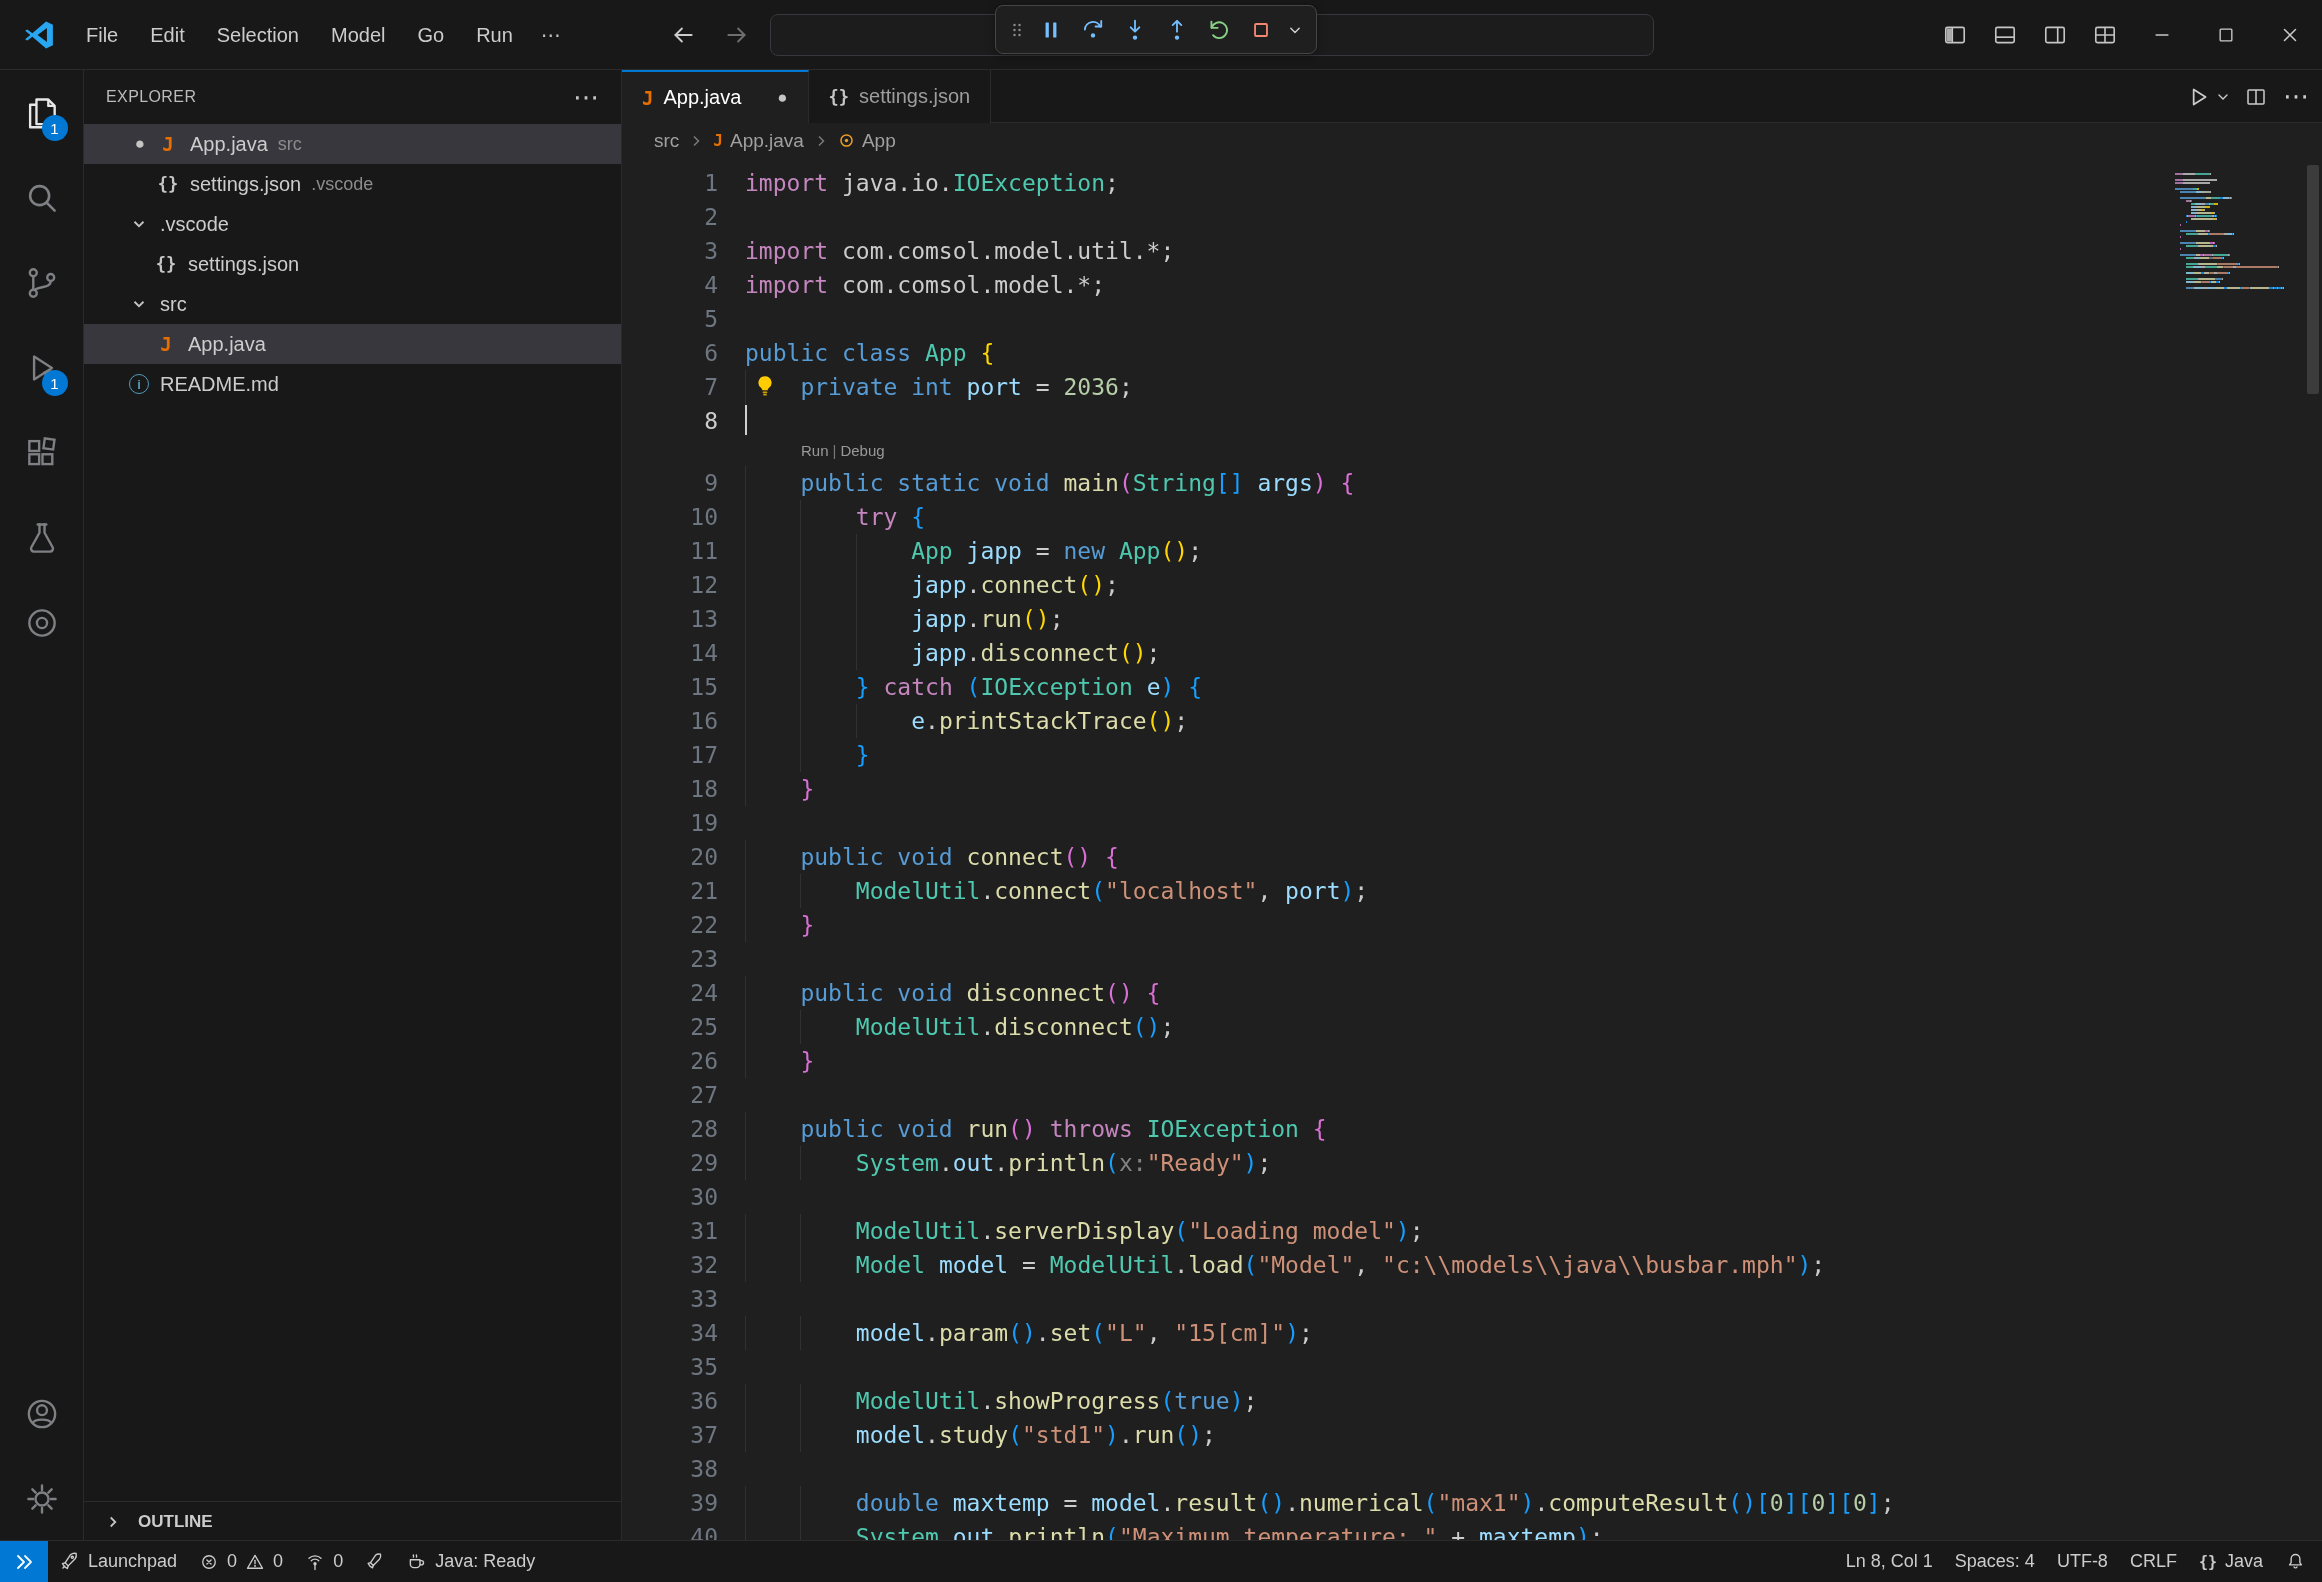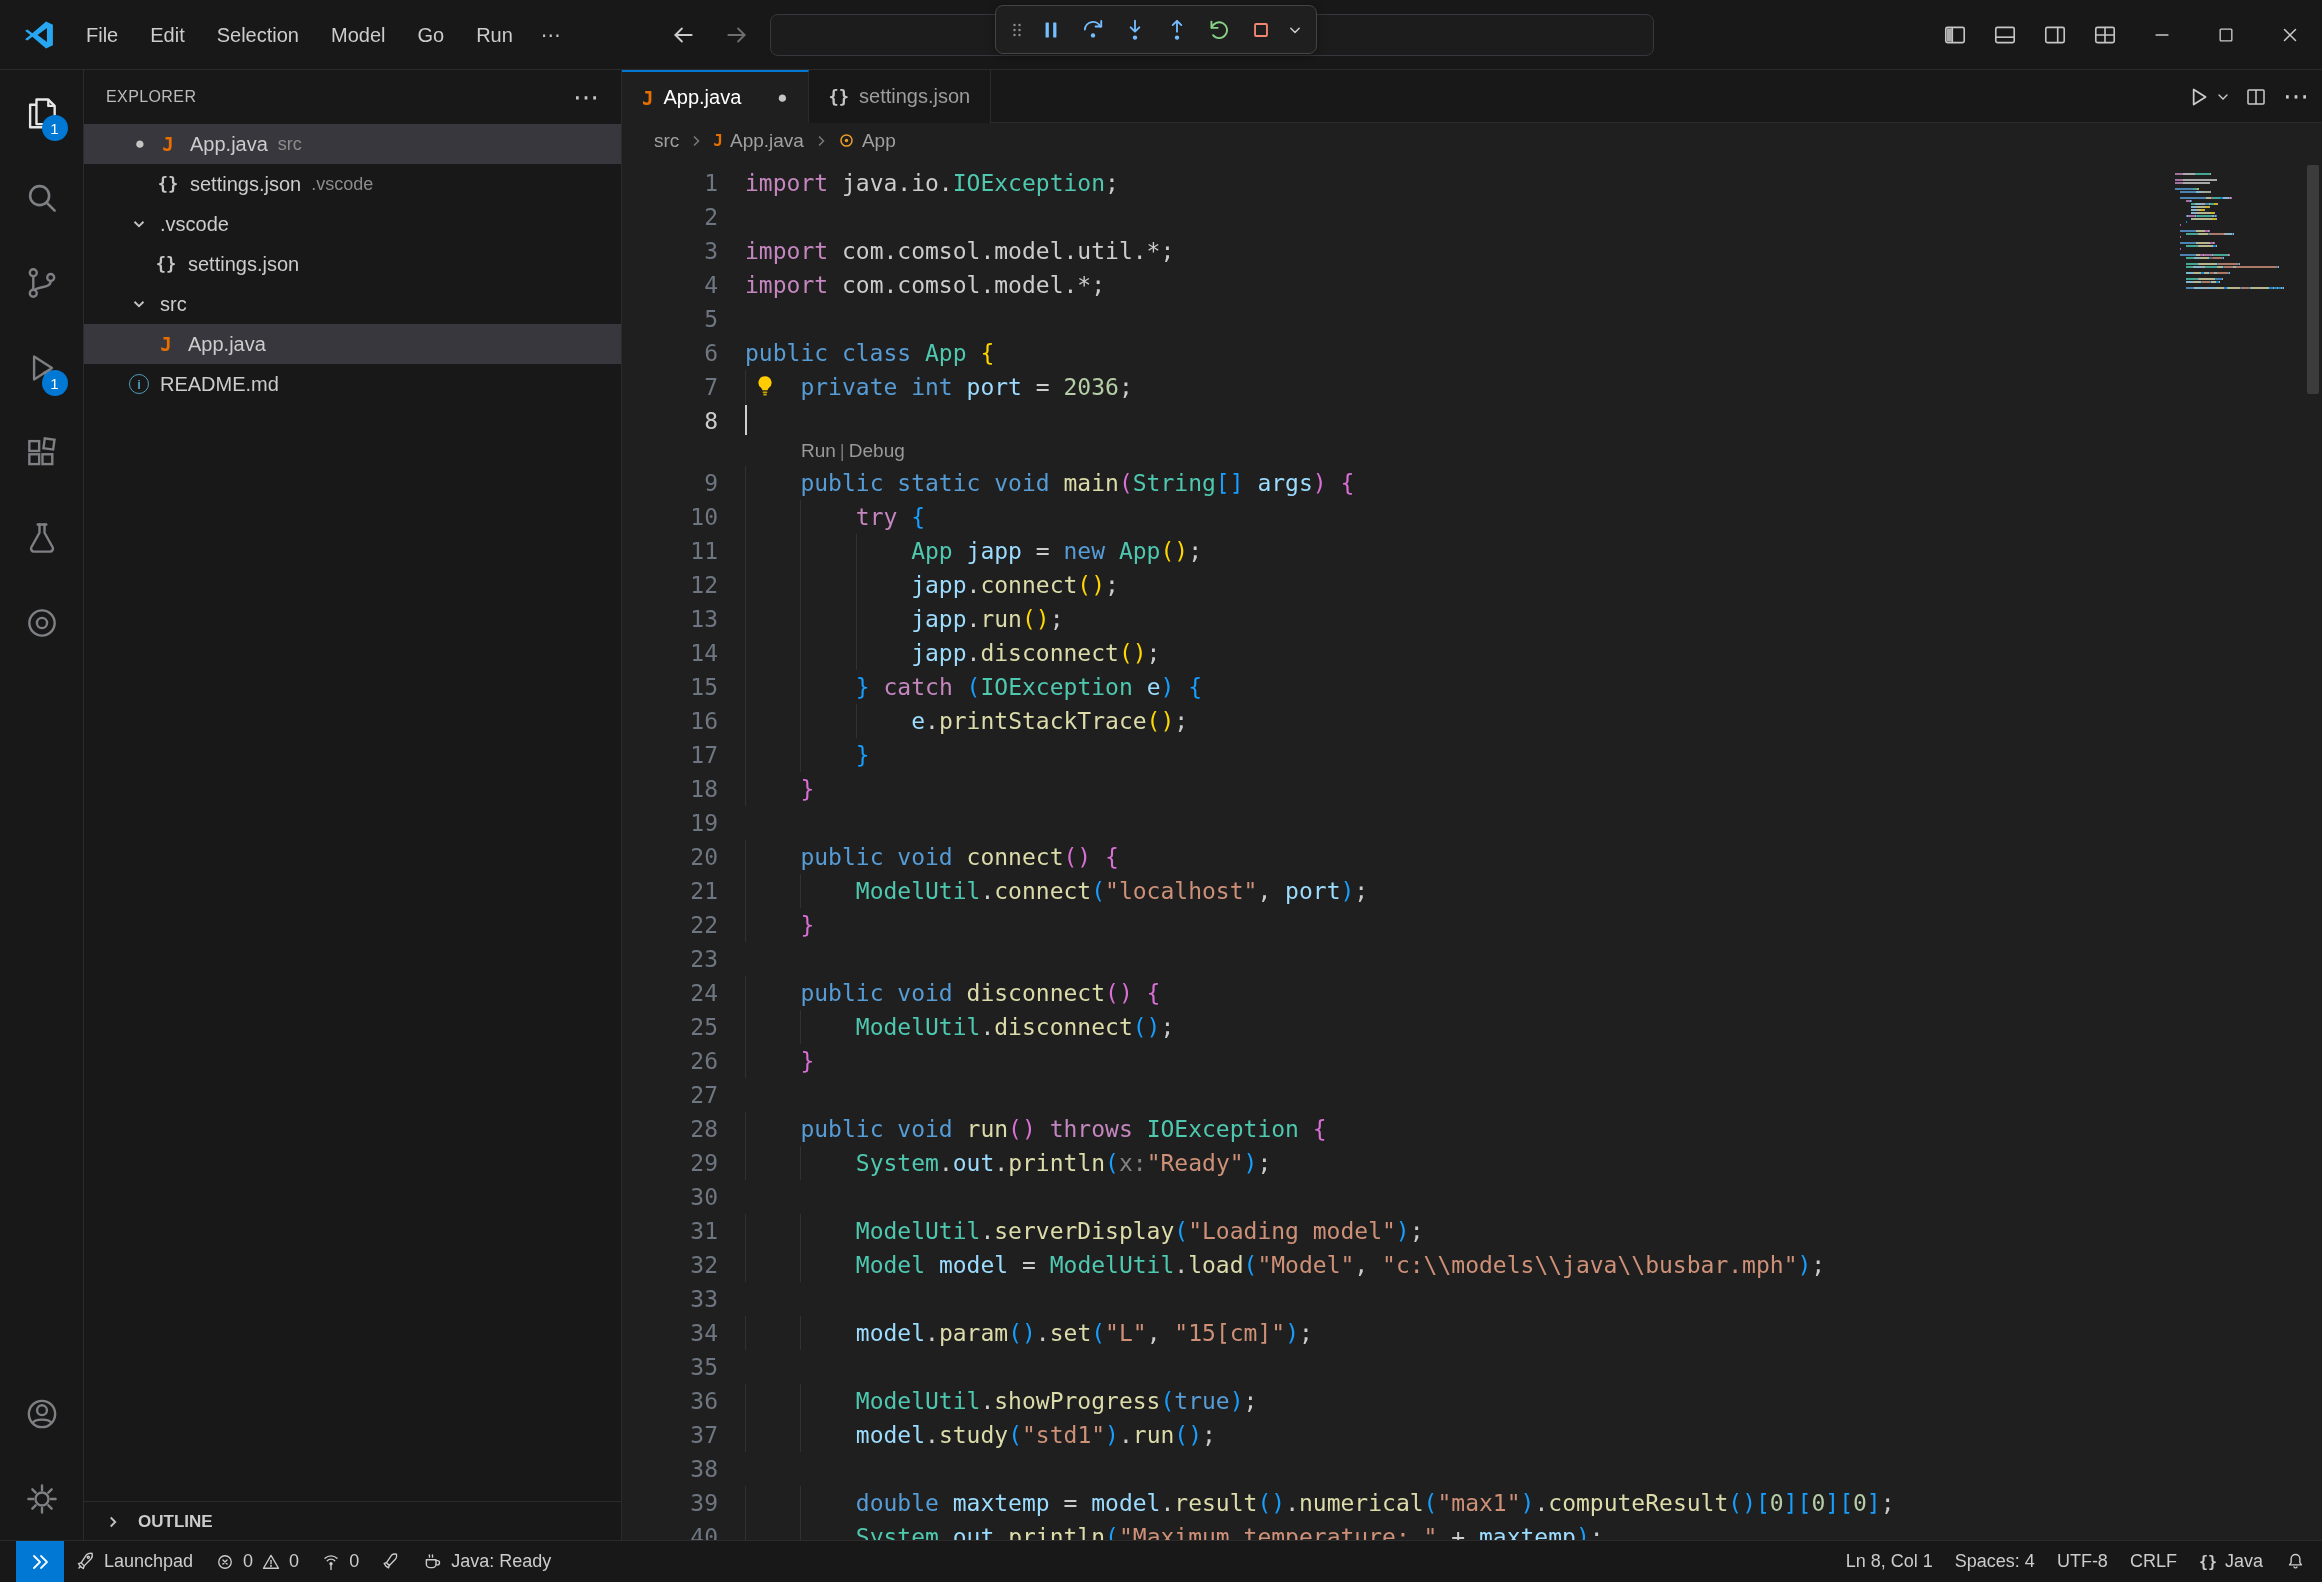--- a/index.html
+++ b/index.html
@@ -77,33 +77,33 @@
   .bc-sep { color:#7a7a7a; }
 
   .code-region { position:absolute; top:88px; left:0; right:0; bottom:0; overflow:hidden; }
   .gutter { position:absolute; left:0; top:8px; width:96px; text-align:right; font-family:"DejaVu Sans Mono",monospace; font-size:23px; line-height:34px; color:#6e7681; }
   .gutter .num { height:34px; }
   .gutter .num.active { color:#cccccc; }
   .gutter .lens-spacer { height:28px; }
   .code { position:absolute; left:123px; top:8px; font-family:"DejaVu Sans Mono",monospace; font-size:23px; line-height:34px; white-space:pre; color:#cccccc; }
   .cl { height:34px; }
   .ind { display:inline-block; box-shadow:inset 1px 0 0 #313131; }
-  .lens { height:28px; line-height:26px; font-family:"Liberation Sans",sans-serif; font-size:19px; color:#999999; padding-left:56px; white-space:normal; }
+  .lens { height:28px; line-height:26px; font-family:"Liberation Sans",sans-serif; font-size:15px; color:#999999; padding-left:56px; white-space:normal; }
   .lens-link { cursor:pointer; }
   .lens-sep { color:#777777; padding:0 4px; }
   .cursor { position:absolute; width:2px; height:30px; background:#cfcfcf; }
   .lightbulb { position:absolute; }
 
   .minimap { position:absolute; right:36px; top:12px; width:111px; opacity:.8; overflow:hidden; }
   .mm-line { height:3px; line-height:0; white-space:nowrap; }
   .mm-line span { display:inline-block; height:2px; }
   .scroll-thumb { position:absolute; right:3px; top:95px; width:12px; height:229px; background:rgba(121,121,121,.32); border-radius:2px; }
 
   
-  .statusbar { position:absolute; left:0; right:0; bottom:0; height:42px; background:#181818; border-top:1px solid #2b2b2b; display:flex; align-items:flex-start; font-size:18px; color:#cccccc; z-index:40;padding-left:16px; }
+  .statusbar { position:absolute; left:0; right:0; bottom:0; height:42px; background:#181818; border-top:1px solid #2b2b2b; display:flex; align-items:flex-start; font-size:18px; color:#cccccc; z-index:40; }
   .sb-remote { width:48px; height:41px; background:#0078d4; color:#ffffff; display:flex; align-items:center; justify-content:center; }
   .st-item { display:flex; align-items:center; gap:8px; padding:0 11px; height:100%; white-space:nowrap; }
   .st-right { margin-left:auto; display:flex; align-items:center; height:100%; }
   .st-icon { display:flex; align-items:center; }
 </style>
 </head>
 <body>
 
 <div class="titlebar">
   <span class="logo">

